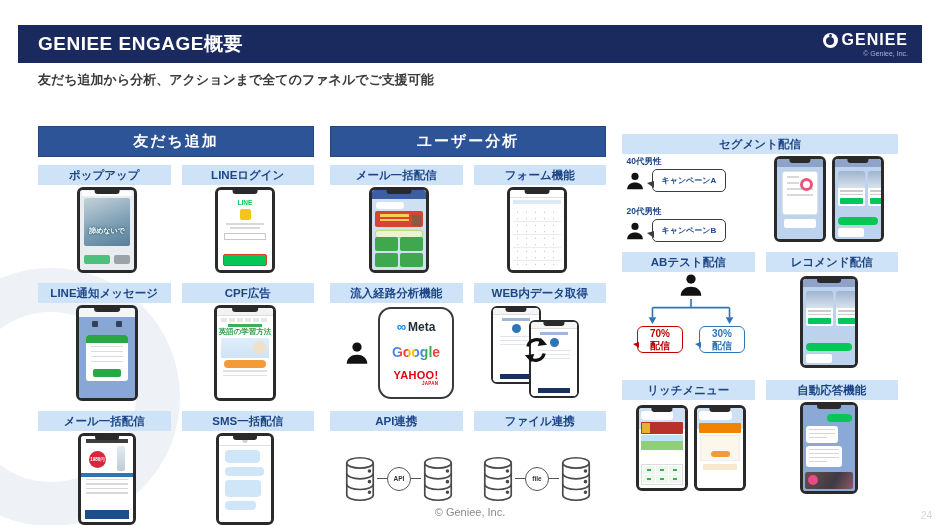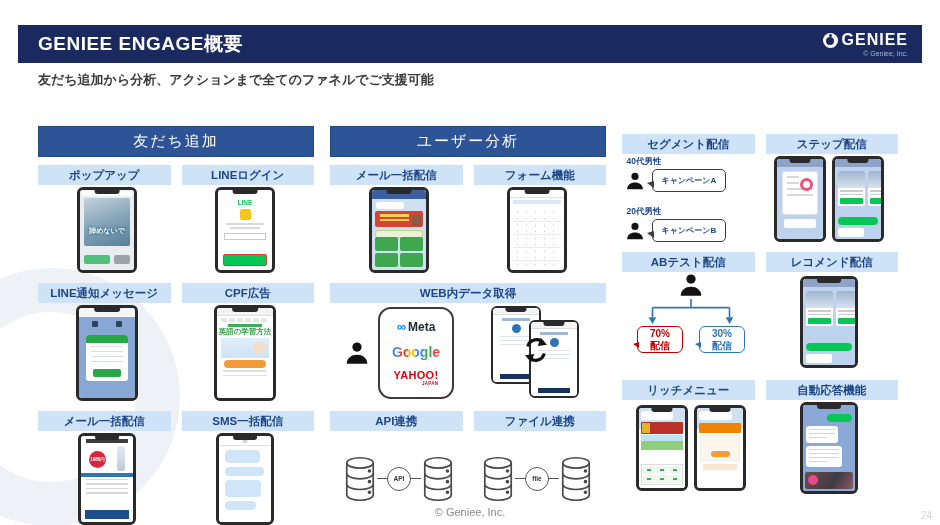--- a/index.html
+++ b/index.html
@@ -17,21 +17,21 @@
   .logo-mark::before{content:"";position:absolute;left:6px;top:1.5px;width:3px;height:3px;border-radius:50%;background:#1b2a5e;z-index:2;}
   .logo-text{color:#fff;font-size:16px;font-weight:bold;letter-spacing:1px;}
   .logo-copy{color:#aab4d4;font-size:7px;margin-top:1px;}
   .subtitle{position:absolute;left:38px;top:71px;font-size:13px;font-weight:bold;color:#3a3a3a;}
   
   .watermark{position:absolute;left:-78px;top:268px;width:258px;height:258px;border-radius:50%;
              border:44px solid #eef2f7;box-sizing:border-box;z-index:0;}
   
   .columns{position:absolute;left:38px;top:126px;width:860px;display:flex;gap:16px;}
   .col{width:276px;display:flex;flex-direction:column;}
-  .col-header{height:29px;background:#2d5496;border:1px solid #24477f;color:#fff;font-weight:normal;font-size:15px;
+  .col-header{height:29px;background:#2d5496;border:1px solid #24477f;color:#fff;font-weight:bold;font-size:15px;
               letter-spacing:2px;display:flex;align-items:center;justify-content:center;text-align:center;}
   .row-labels{display:flex;gap:11px;margin-top:8px;}
   .cell-label{flex:1;height:20px;background:#cfe3f8;color:#1c4587;font-weight:bold;font-size:11.5px;
               display:flex;align-items:center;justify-content:center;white-space:nowrap;}
   .row-graphics{display:flex;}
   .row-graphics.r1{height:90px;}
   .row-graphics.r2{height:100px;}
   .row-graphics.r3{height:95px;}
   .gcell{flex:1;display:flex;align-items:center;justify-content:center;position:relative;}
   
@@ -364,20 +364,21 @@
             <div class="scr s-form">
               <div class="fm-top"></div>
                 <div class="fm-bar"></div>
               <div class="fm-grid"></div>
             </div>
           </div>
         </div>
       </div>
 
       <div class="row-labels">
+        <div class="cell-label">流入経路分析機能</div>
         <div class="cell-label">WEB内データ取得</div>
       </div>
       <div class="row-graphics r2">
         <div class="gcell">
           <div class="platforms">
             <svg class="person" width="26" height="26" viewBox="0 0 24 24">
               <circle cx="12" cy="6.5" r="4.3"></circle>
                 <path d="M2.5 22c0-5.2 4.3-8.3 9.5-8.3s9.5 3.1 9.5 8.3z"></path>
             </svg>
             <div class="pf-box">
@@ -478,21 +479,20 @@
             </svg>
           </div>
         </div>
       </div>
     </div>
 
     <div class="col">
 
       <div class="row-labels">
         <div class="cell-label">セグメント配信</div>
-        <div class="cell-label">ステップ配信</div>
       </div>
       <div class="row-graphics r1">
         <div class="gcell">
           <div class="segment">
             <div class="seg-group">
               <div class="seg-label">40代男性</div>
               <div class="seg-row">
                 <svg class="person" width="20" height="20" viewBox="0 0 24 24">
                   <circle cx="12" cy="6.5" r="4.3"></circle>
                     <path d="M2.5 22c0-5.2 4.3-8.3 9.5-8.3s9.5 3.1 9.5 8.3z"></path>

